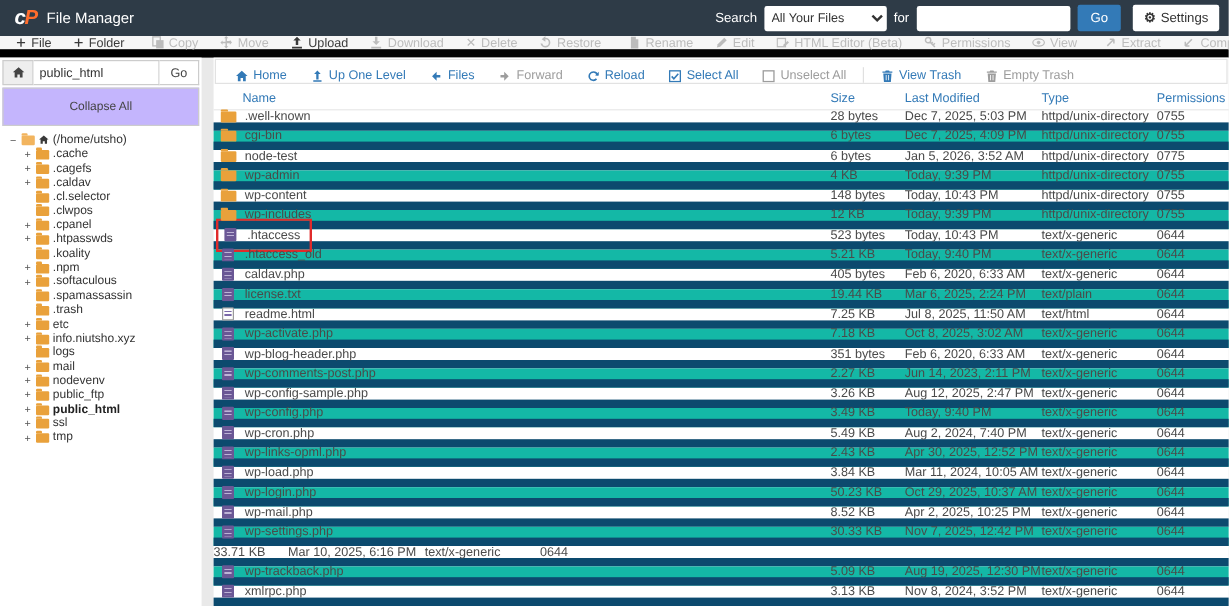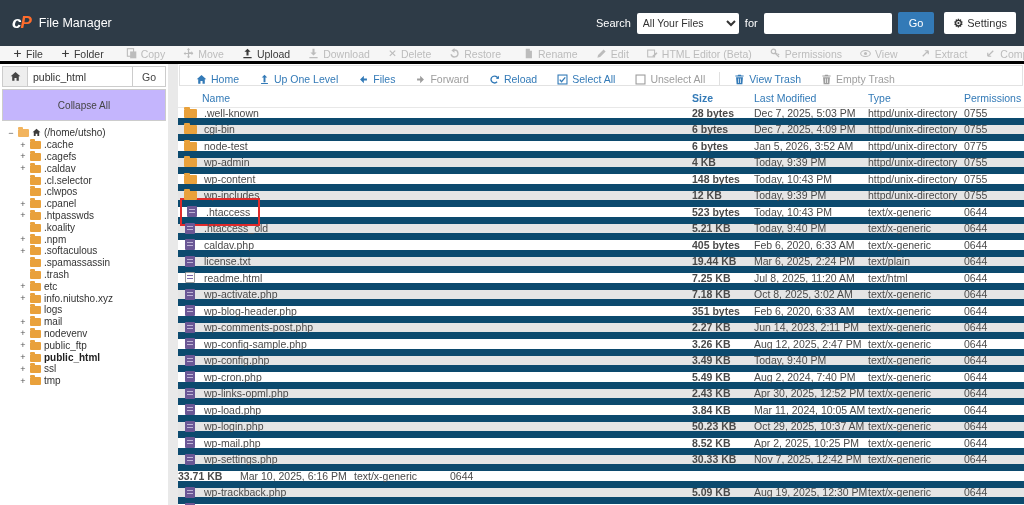--- a/index.html
+++ b/index.html
@@ -1,32 +1,32 @@
 <!DOCTYPE html>
 <html style="--header-bg: #2e3b47; --brand-orange: #ff6c2c; --accent: #337ab7; --folder-orange: #e9a13b; --file-purple: #6a5795; --highlight-red: #e02b2b;"><head>
 <meta charset="utf-8">
 <style>
   * { box-sizing: border-box; margin: 0; padding: 0; }
   html,body { width:1024px; height:505px; overflow:hidden; }
   body { font-family:"Liberation Sans", sans-serif; background:#e9e9e9; }
   button { font-family:inherit; cursor:pointer; }
 
   
-  .topbar { height:46px; background:var(--header-bg,#2e3b47); display:flex; align-items:center; padding:0 8px; gap:8px; }
+  .topbar { height:30px; background:var(--header-bg,#2e3b47); display:flex; align-items:center; padding:0 8px; gap:8px; }
   .logo { font-size:17px; font-weight:bold; font-style:italic; color:#fff; letter-spacing:-1px; margin-left:4px; }
   .logo .logo-p { color:var(--brand-orange,#ff6c2c); }
   .app-title { color:#fff; font-size:12.5px; }
   .search-area { margin-left:auto; display:flex; align-items:center; gap:6px; color:#fff; font-size:11px; }
   .search-scope { height:21px; width:102px; font-size:10.5px; border:none; border-radius:2px; background:#fff; color:#333; padding:0 2px; }
   .search-input { height:21px; width:128px; border:none; border-radius:2px; padding:0 5px; font-size:11px; }
   .go-btn { height:22px; padding:0 11px; background:var(--accent,#337ab7); color:#fff; border:none; border-radius:2px; font-size:11px; }
   .settings-btn { height:22px; padding:0 9px; background:#fff; color:#333; border:none; border-radius:2px; font-size:11px; display:flex; align-items:center; gap:4px; margin-left:4px; }
 
   
-  .toolbar { height:18px; background:#f6f6f6; border-bottom:3px solid #000000; display:flex; align-items:center; padding:0 4px; }
+  .toolbar { height:18px; background:#f6f6f6; border-bottom:7px solid #000000; display:flex; align-items:center; padding:0 4px; }
   .tb-item { display:flex; align-items:center; gap:4px; padding:0 9px; height:100%; border:none; background:none; font-size:10.5px; color:#3a3a3a; white-space:nowrap; }
   .tb-item.disabled { color:#bcbcbc;text-align:right; }
   .tb-sep { width:1px; height:12px; background:#dcdcdc; margin:0 2px; }
 
   
   .content { display:flex; height:457px; gap:10px; }
   .sidebar { width:168px; background:#fff; padding:2px 2px 0 2px; }
   .pathbar { display:flex; height:21px; }
   .path-addon { width:26px; border:1px solid #ccc; background:#eee; display:flex; align-items:center; justify-content:center; color:#444; }
   .path-input { flex:1; min-width:0; border:1px solid #ccc; border-left:none; font-size:10.5px; padding:0 5px; color:#333; }
@@ -45,24 +45,24 @@
   
   .main { flex:1; background:#fff; display:flex; flex-direction:column; }
   .navbar { height:21px; border:1px solid #e2e2e2; display:flex; align-items:flex-end; margin:1px 1px 2px 1px; padding:0 6px; }
   .nav-item { display:flex; align-items:center; gap:4px; padding:0 10px; border:none; background:none; font-size:10.5px; color:var(--accent,#337ab7); white-space:nowrap; }
   .nav-item.disabled { color:#9d9d9d; }
   .nav-sep { width:1px; height:13px; background:#e0e0e0; margin:0 4px; }
 
   .ftable { flex:1; display:flex; flex-direction:column; }
   .fhead { display:flex; align-items:center; height:20px; font-size:10.5px; color:var(--accent,#337ab7); border-bottom:1px solid #e8e8e8; }
   .frow { display:flex; align-items:center; height:16.5px; font-size:10.5px; color:#4a4a4a; border-bottom:7px solid #0c4a6e; cursor:default; }
-  .frow.alt { background:#e5e5e5; }
+  .frow.alt { background:#14b8a6; }
   .c-name { flex:1; display:flex; align-items:center; gap:7px; padding-left:6px; overflow:hidden; }
   .fhead .c-name { padding-left:24px; }
-  .c-size { width:62px; flex:none;font-weight:bold; }
+  .c-size { width:62px; flex:none; }
   .c-mod { width:114px; flex:none; }
   .c-type { width:96px; flex:none; }
   .c-perms { width:60px; flex:none; }
 
   .fi { width:13px; height:11px; position:relative; flex:none; }
   .fi.folder { background:var(--folder-orange,#e9a13b); border-radius:1px; height:9px; margin-top:1px; }
   .fi.folder::before { content:''; position:absolute; top:-2px; left:0; width:6px; height:2px; background:inherit; border-radius:1px 1px 0 0; }
   .fi.file { width:10px; margin:0 2px 0 1px; background:var(--file-purple,#6a5795); border-radius:1px; }
   .fi.file::after { content:''; position:absolute; left:2px; right:2px; top:3px; height:6px;
       background:repeating-linear-gradient(to bottom, #beb3d6 0 1px, transparent 1px 3px); }
@@ -544,21 +544,21 @@
             <div class="c-mod">Mar 6, 2025, 2:24 PM</div>
             <div class="c-type">text/plain</div>
             <div class="c-perms">0644</div>
           </div>
           <div class="frow">
             <div class="c-name">
               <span class="fi html"></span>
               <span>readme.html</span>
             </div>
             <div class="c-size">7.25 KB</div>
-            <div class="c-mod">Jul 8, 2025, 11:20 AM</div>
+            <div class="c-mod">Jul 8, 2025, 11:50 AM</div>
             <div class="c-type">text/html</div>
             <div class="c-perms">0644</div>
           </div>
           <div class="frow alt">
             <div class="c-name">
               <span class="fi file"></span>
               <span>wp-activate.php</span>
             </div>
             <div class="c-size">7.18 KB</div>
             <div class="c-mod">Oct 8, 2025, 3:02 AM</div>

